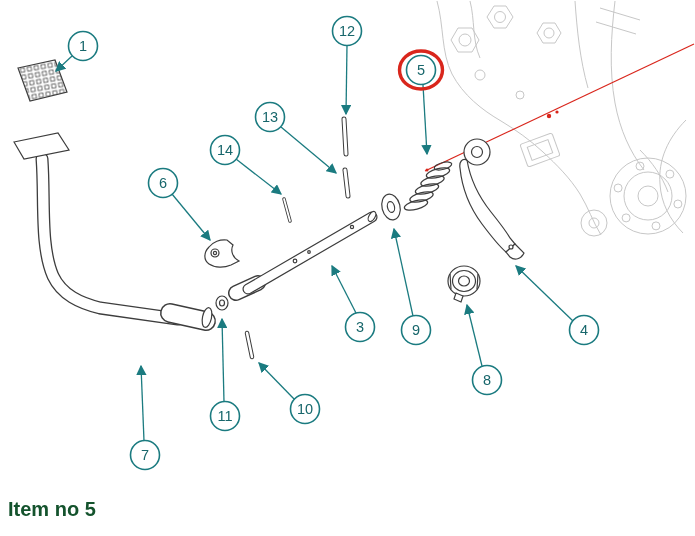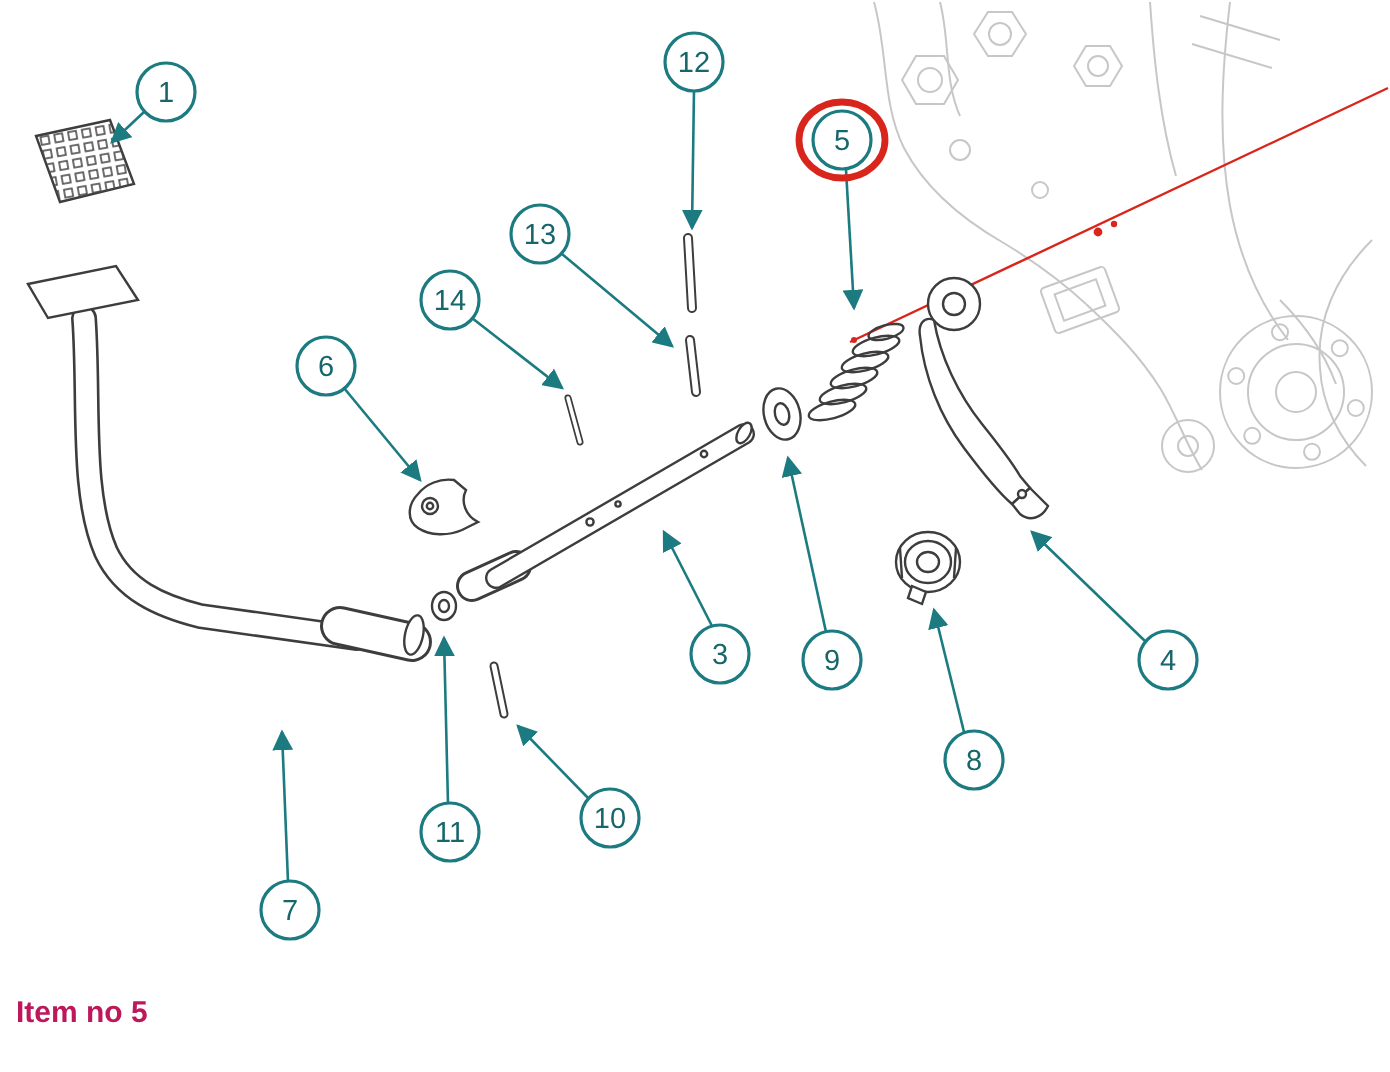--- a/index.html
+++ b/index.html
@@ -11,22 +11,22 @@
                 text-anchor:middle;}
   .leader{stroke:#1b7b80;stroke-width:1.3;fill:none;}
   .part{stroke:#3d3d3d;stroke-width:1.2;fill:#ffffff;}
   .partline{stroke:#3d3d3d;stroke-width:1.2;fill:none;}
   .tube-out{stroke:#3d3d3d;fill:none;stroke-linecap:round;}
   .tube-in{stroke:#ffffff;fill:none;stroke-linecap:round;}
   .engine{stroke:#c7c7c7;stroke-width:1;fill:none;}
   .redline{stroke:#d9261c;stroke-width:1.2;fill:none;}
   .reddot{fill:#d9261c;stroke:none;}
   .highlight-ring{fill:none;stroke:#d9261c;stroke-width:3.4;}
-  .caption{position:absolute;left:8px;top:498px;color:#be185d;font-weight:bold;
-           font-size:15px;font-family:"Liberation Sans",sans-serif;}
+  .caption{position:absolute;left:8px;top:498px;color:#14532d;font-weight:bold;
+           font-size:20px;font-family:"Liberation Sans",sans-serif;}
 </style>
 </head>
 <body>
 
 <div class="stage">
 <svg width="695" height="536" viewBox="0 0 695 536">
   <defs>
     <marker id="arrow" markerWidth="8" markerHeight="8" refX="7" refY="4" orient="auto">
       <path d="M0,0 L8,4 L0,8 Z" fill="#1b7b80"></path>
     </marker>

